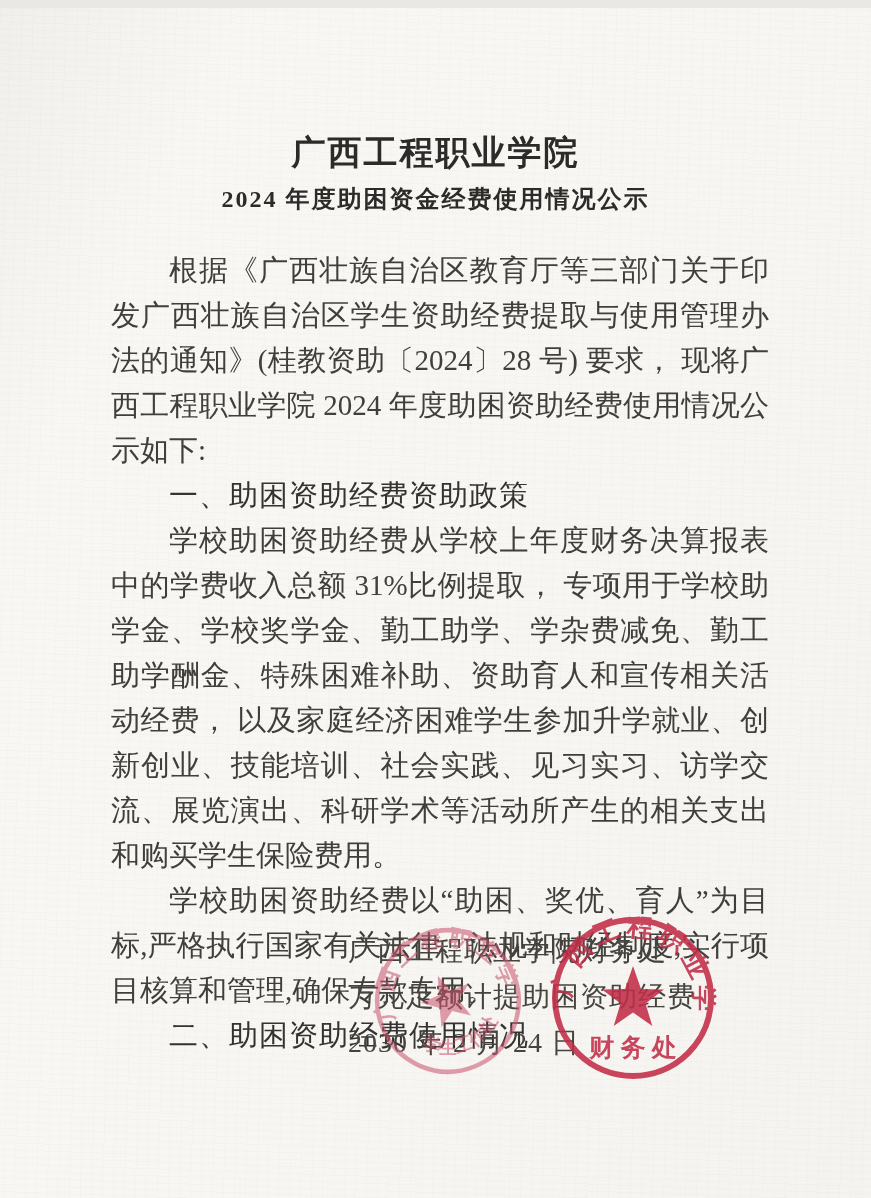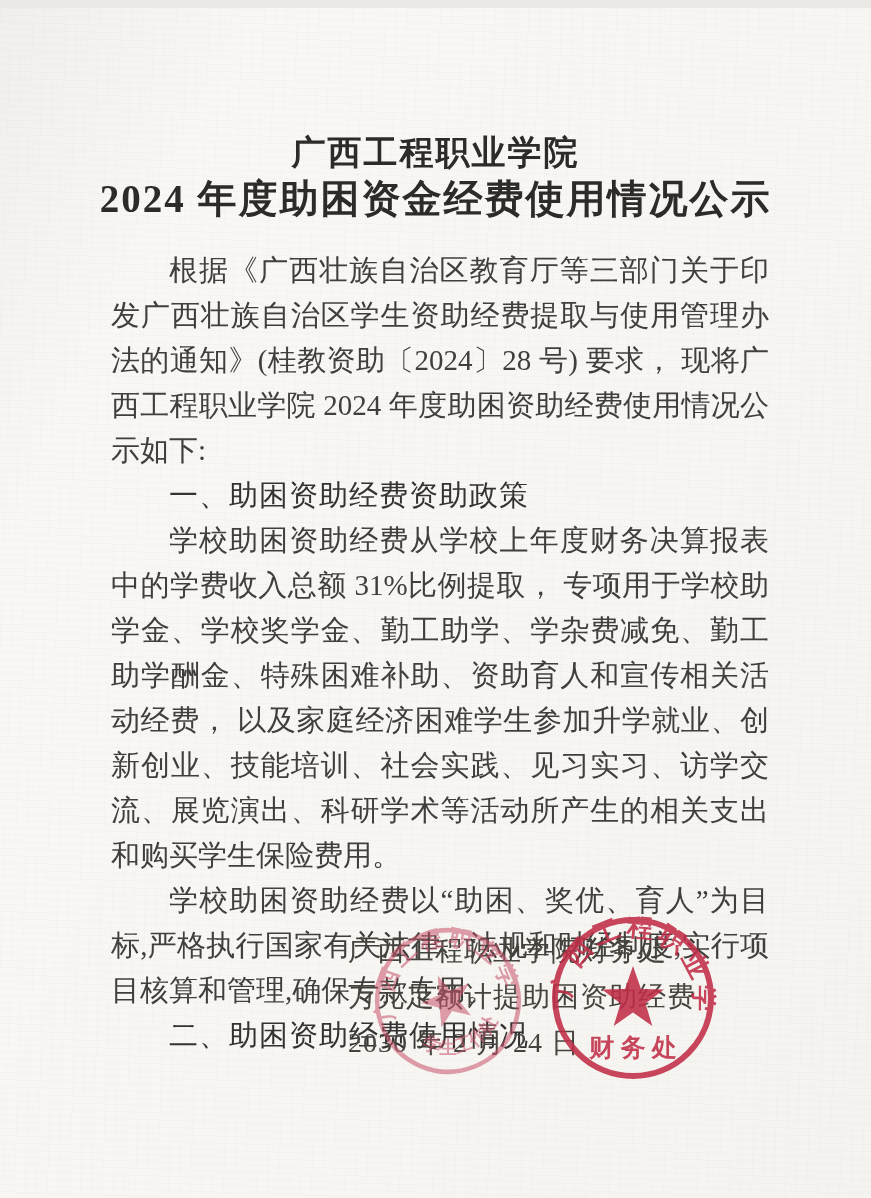--- a/index.html
+++ b/index.html
@@ -22,21 +22,21 @@
       repeating-linear-gradient(2deg, rgba(120,115,108,.05) 0 1px, transparent 1px 7px),
       repeating-linear-gradient(92deg, rgba(120,115,108,.035) 0 1px, transparent 1px 11px);
     mix-blend-mode:multiply;
     opacity:.5;
   }
   .title{
     position:absolute;left:0;top:122px;width:871px;text-align:center;
     color:#2c2b29;font-weight:bold;letter-spacing:2px;
   }
   .title .t1{font-size:34px;line-height:46px;}
-  .title .t2{font-size:39px;line-height:46px;}
+  .title .t2{font-size:24px;line-height:46px;}
   .bodytext{
     position:absolute;left:111px;top:240px;width:658px;
     font-size:29px;line-height:45px;text-align:justify;
     color:#403f3c;
   }
   .bodytext p{margin:0;text-indent:2em;}
   .bodytext p.hd{
     font-family:"Liberation Sans","DejaVu Sans",sans-serif;
     font-weight:normal;color:#343331;letter-spacing:1px;
   }

